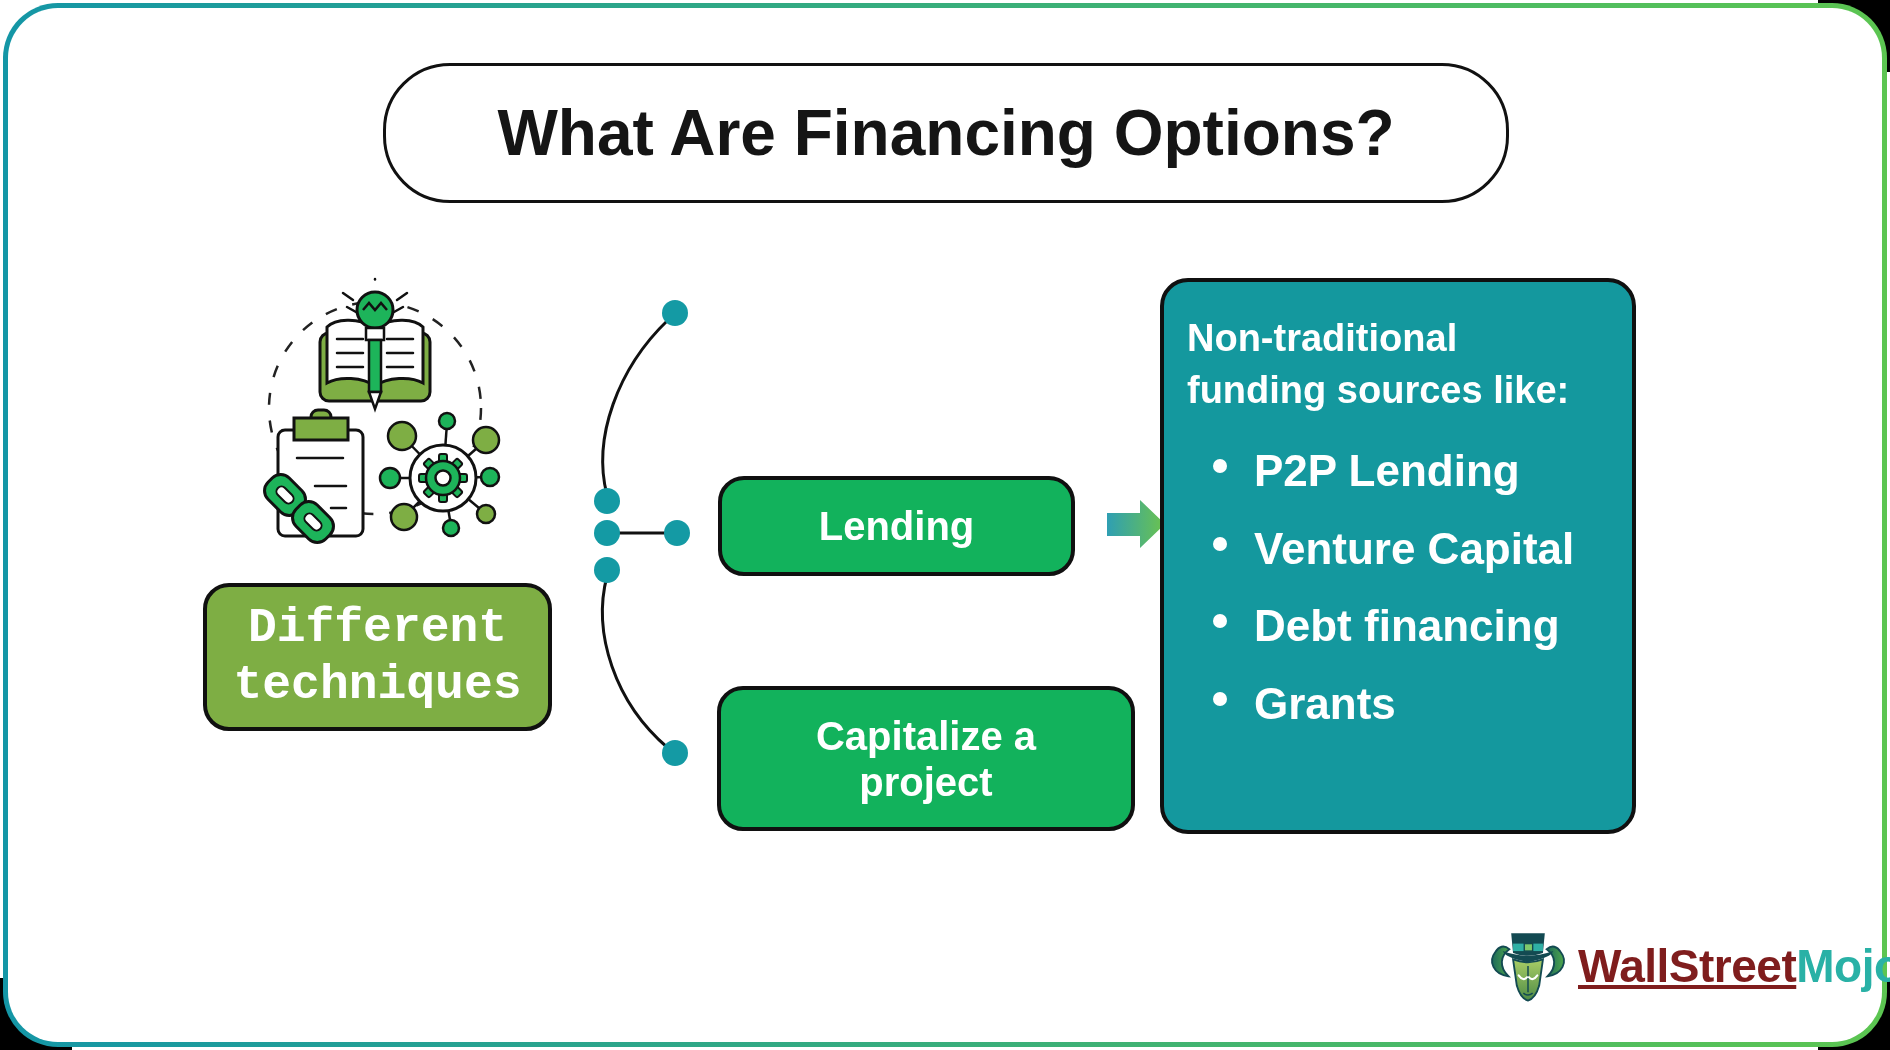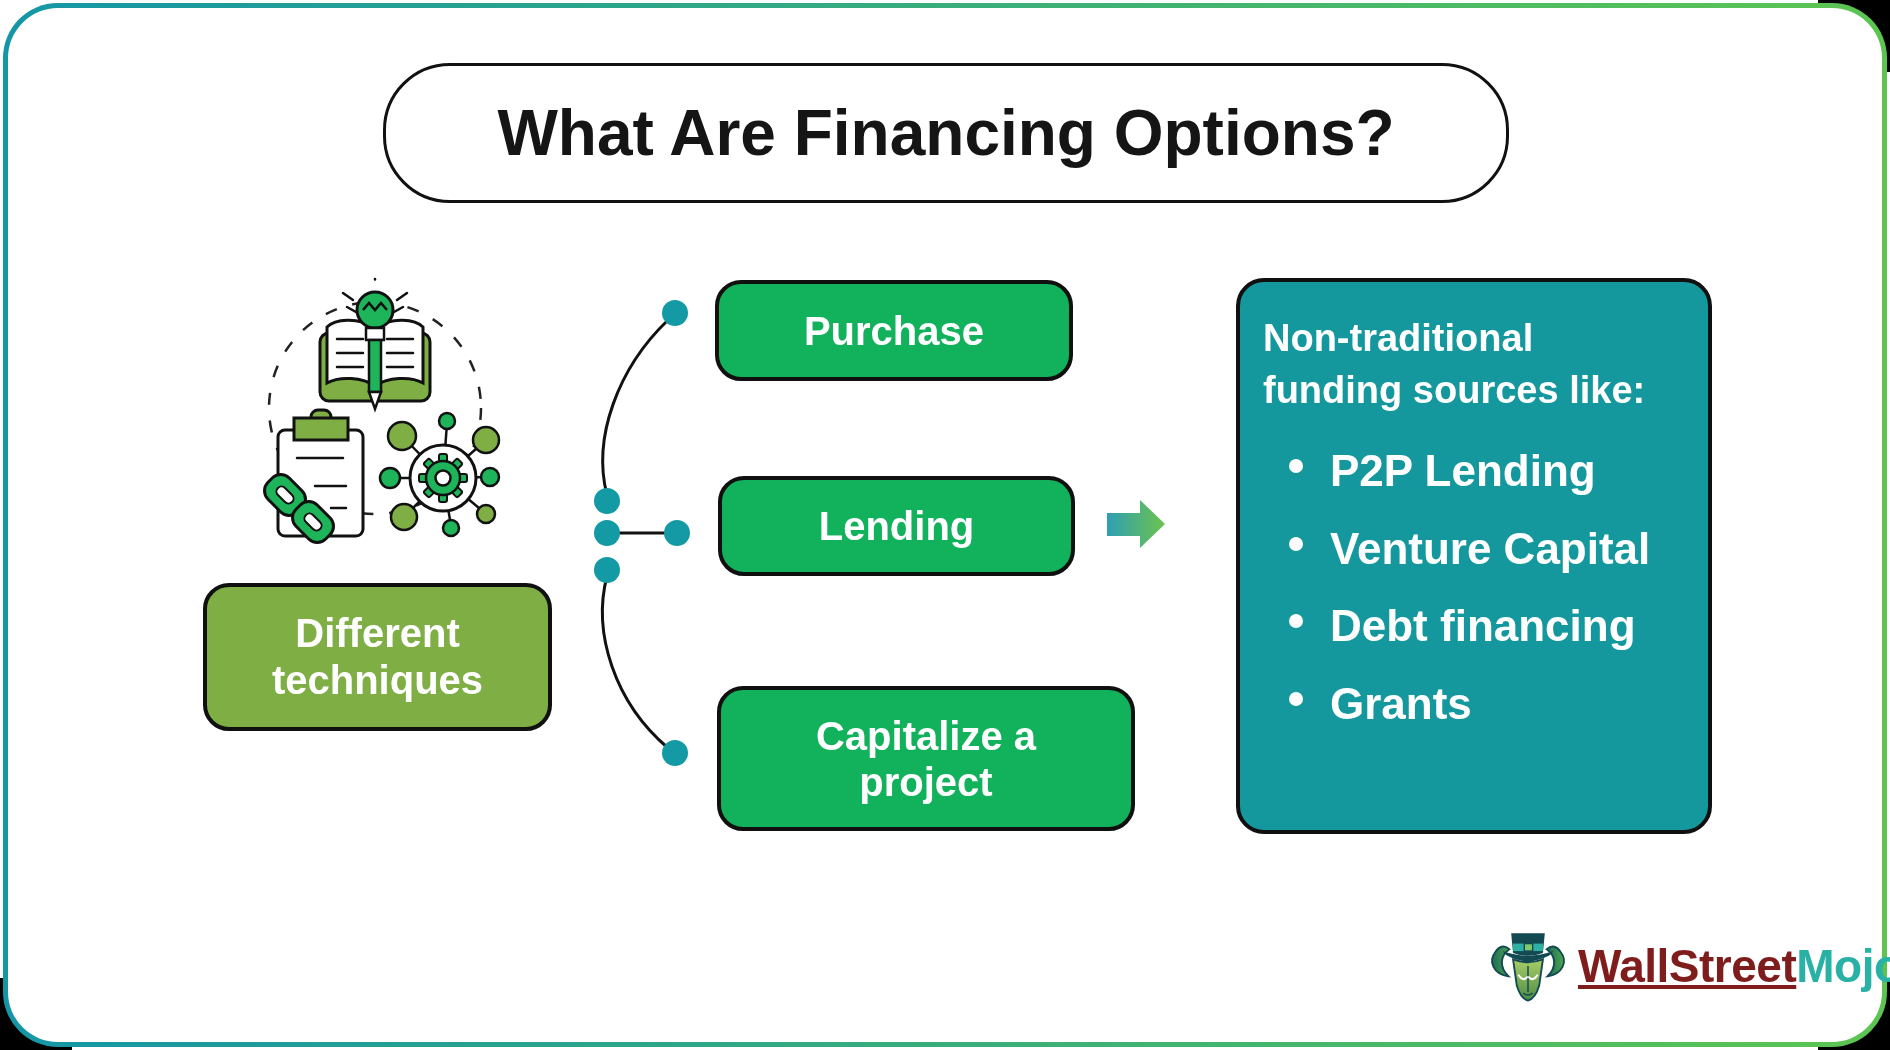--- a/index.html
+++ b/index.html
@@ -34,25 +34,25 @@
     color:#fff;font-size:40px;font-weight:700;line-height:1.15;
   }
   #opt-purchase{left:715px;top:272px;width:350px;height:93px;}
   #opt-invest{left:718px;top:468px;width:349px;height:92px;}
   #opt-capitalize{left:717px;top:678px;width:418px;height:145px;padding:0 30px;box-sizing:border-box;}
   
   #source-box{
     position:absolute;left:203px;top:575px;width:349px;height:148px;
     background:#7EAE44;border:4px solid #101010;border-radius:26px;
     display:flex;align-items:center;justify-content:center;text-align:center;
-    color:#fff;font-size:40px;font-weight:700;line-height:1.18;padding:16px 40px;box-sizing:border-box;
+    color:#fff;font-size:48px;font-weight:700;line-height:1.18;padding:16px 40px;box-sizing:border-box;font-family:Liberation Mono, monospace;
   }
   
   #result-box{
-    position:absolute;left:1236px;top:270px;width:476px;height:556px;box-sizing:border-box;
+    position:absolute;left:1160px;top:270px;width:476px;height:556px;box-sizing:border-box;
     background:#14989E;border:4px solid #101010;border-radius:28px;
     padding:30px 40px 0 23px;color:#fff;
   }
   #result-heading{font-size:38px;font-weight:700;line-height:1.38;margin:0 0 28px 0;}
   #result-list{list-style:none;margin:0;padding:0 0 0 0;}
   #result-list li{
     position:relative;padding-left:67px;margin-bottom:25px;
     font-size:44px;font-weight:700;line-height:1.2;
   }
   #result-list li::before{
@@ -189,23 +189,20 @@
     </svg>
 
     <div id="title-pill">
       <span class="t">What Are Financing Options?</span>
     </div>
 
     <div id="source-box">
       <span>Different techniques</span>
     </div>
 
-    <div class="opt" id="opt-purchase">
-      <span>Purchase</span>
-    </div>
     <div class="opt" id="opt-invest">
       <span>Lending</span>
     </div>
     <div class="opt" id="opt-capitalize">
       <span>Capitalize a project</span>
     </div>
 
     <div id="result-box">
       <p id="result-heading">Non-traditional funding sources like:</p>
       <ul id="result-list">

